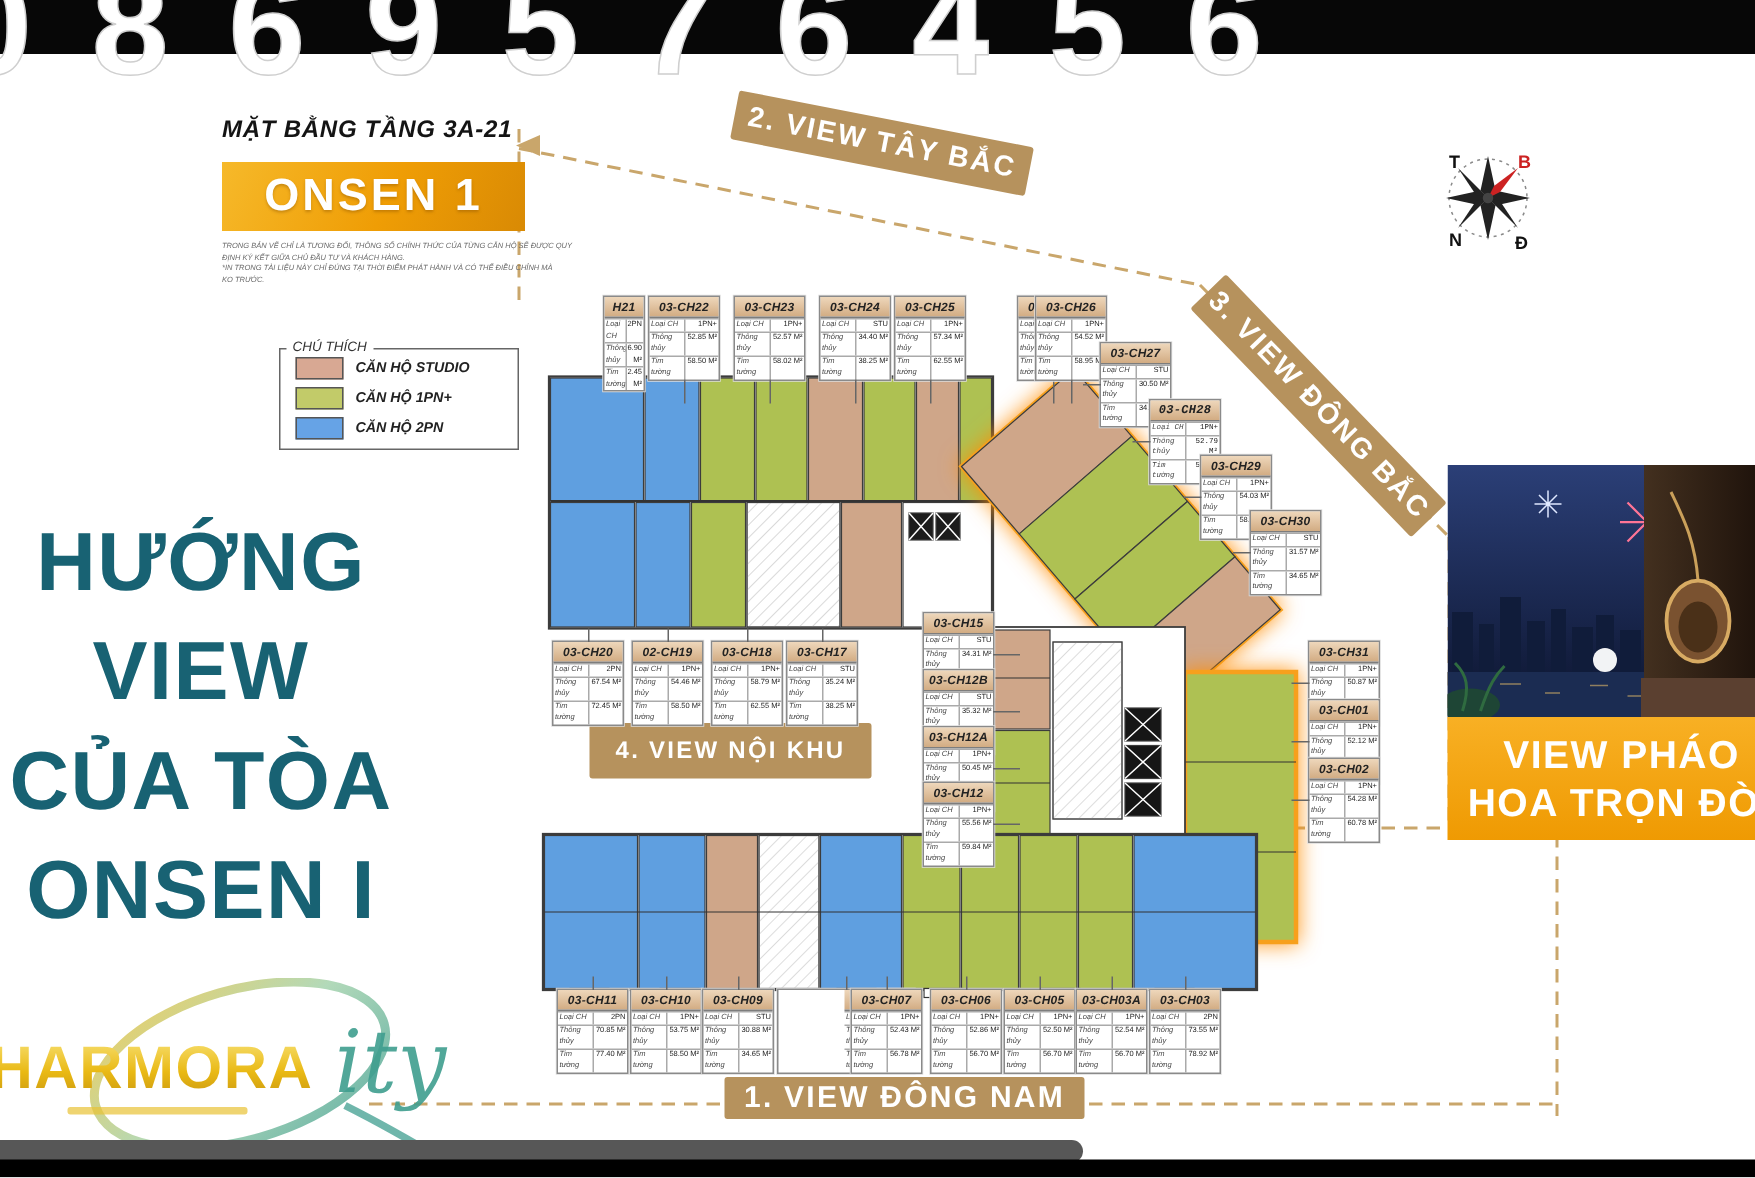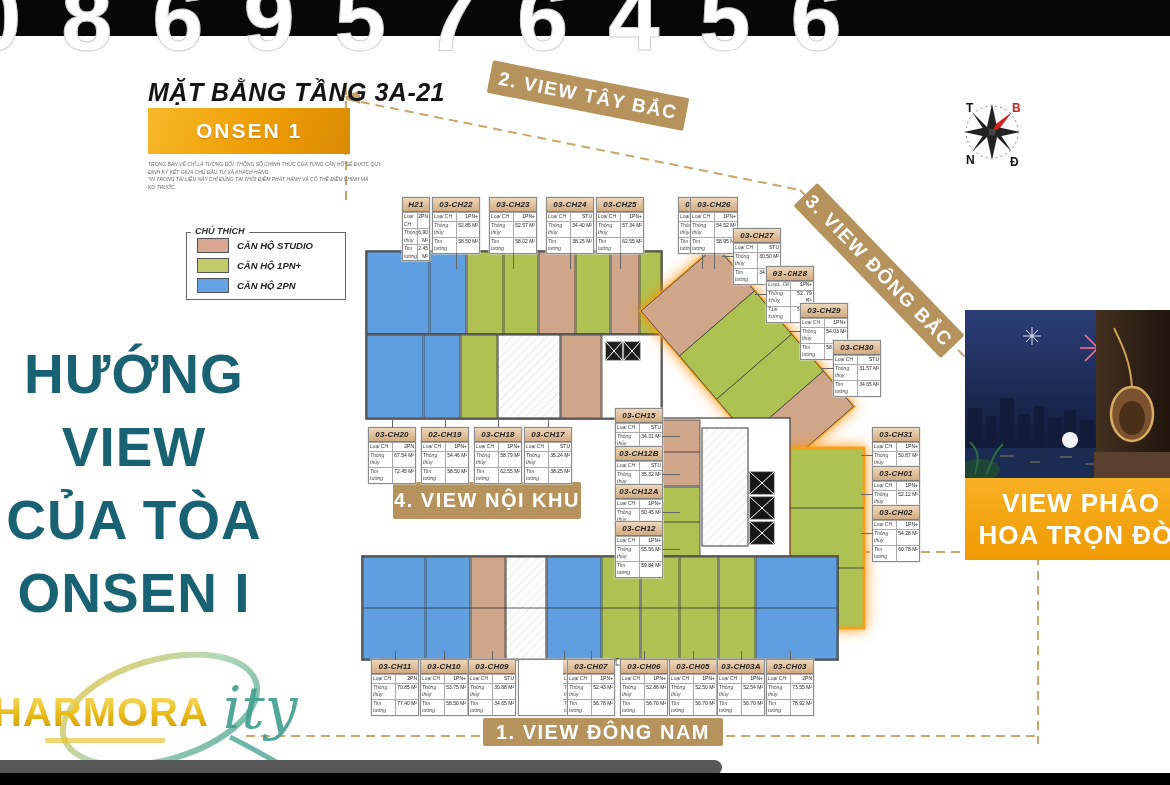--- a/index.html
+++ b/index.html
@@ -4,42 +4,42 @@
 <style>
   html,body{margin:0;padding:0;background:#fff;}
   .page{position:relative;width:1170px;height:785px;overflow:hidden;background:#fff;
         font-family:"Liberation Sans",sans-serif;}
   
   .topbar{position:absolute;left:0;top:0;width:1170px;height:36px;background:#070707;z-index:6;}
   .wmclip{position:absolute;left:0;top:0;width:1170px;height:60px;overflow:hidden;z-index:7;pointer-events:none;}
   .wm{position:absolute;left:-30px;top:-34px;font-size:92px;font-weight:bold;color:#fff;
       letter-spacing:40px;white-space:nowrap;-webkit-text-stroke:1px #cfcfcf;}
   
-  .h-title{position:absolute;left:148px;top:78px;font-size:25px;font-weight:bold;font-style:italic;color:#141414;letter-spacing:.5px;z-index:3;}
+  .h-title{position:absolute;left:148px;top:78px;font-size:16px;font-weight:bold;font-style:italic;color:#141414;letter-spacing:.5px;z-index:3;}
   .onsen-box{position:absolute;left:148px;top:108px;width:202px;height:46px;z-index:3;
       background:linear-gradient(115deg,#f6b92a 0%,#ef9d05 55%,#d98a04 100%);
       display:flex;align-items:center;justify-content:center;}
-  .onsen-box span{font-size:21px;font-weight:bold;color:#fff;letter-spacing:2px;text-shadow:0 1px 2px rgba(120,70,0,.35);}
+  .onsen-box span{font-size:30px;font-weight:bold;color:#fff;letter-spacing:2px;text-shadow:0 1px 2px rgba(120,70,0,.35);}
   .disclaimer{position:absolute;left:148px;top:161px;width:250px;z-index:3;
       font-size:5px;font-style:italic;color:#6a6a6a;line-height:1.5;}
   
   .legend{position:absolute;left:186px;top:232px;width:158px;height:66px;border:1px solid #666;background:#fff;z-index:3;}
-  .legend .ltitle{position:absolute;top:-7px;left:4px;background:#fff;padding:0 4px;font-size:9px;font-weight:bold;font-style:italic;color:#333;}
+  .legend .ltitle{position:absolute;top:-7px;left:4px;background:#fff;padding:0 4px;font-size:9px;font-weight:normal;font-style:italic;color:#333;}
   .litem{display:flex;align-items:center;gap:8px;margin:5px 8px 0 10px;}
   .lsw{width:30px;height:13px;border:1px solid #555;flex:none;}
   .llab{font-size:9.5px;font-weight:bold;font-style:italic;color:#222;}
   
   .side-title{position:absolute;left:-22px;top:338px;width:312px;z-index:3;text-align:center;
       color:#186273;font-weight:bold;font-size:55px;line-height:1.33;letter-spacing:1px;white-space:nowrap;}
   
   .banner{position:absolute;background:#b6925d;color:#fff;font-weight:bold;z-index:4;
       display:flex;align-items:center;justify-content:center;letter-spacing:1.5px;border-radius:2px;}
   .b2{left:488px;top:79px;width:200px;height:33px;font-size:19px;transform:rotate(11deg);}
   .b3{left:773px;top:254px;width:212px;height:33px;font-size:19px;transform:rotate(46deg);}
-  .b4{left:393px;top:482px;width:188px;height:37px;font-size:20px;}
+  .b4{left:393px;top:482px;width:188px;height:37px;font-size:16px;}
   .b1{left:483px;top:718px;width:240px;height:28px;font-size:20px;}
   .callout{position:absolute;left:965px;top:478px;width:232px;height:82px;z-index:3;
       background:linear-gradient(180deg,#f8b024,#ef9a02);display:flex;flex-direction:column;
       align-items:center;justify-content:center;color:#fff;font-weight:bold;font-size:26px;line-height:1.25;letter-spacing:1px;white-space:nowrap;}
   
   .unit{position:absolute;width:46px;background:#fff;border:1px solid #8a8a8a;z-index:5;box-shadow:0 0 0 .5px #ddd;}
   .unit.clipped{overflow:hidden;}
   .uhd{background:linear-gradient(#eed7bb,#d2ac83);border-bottom:1px solid #7d7d7d;
       font-size:8px;font-weight:bold;font-style:italic;color:#222;text-align:center;padding:2px 0;letter-spacing:.2px;}
   .urow{display:flex;border-top:.5px solid #aaa;font-size:5px;line-height:1.5;}

